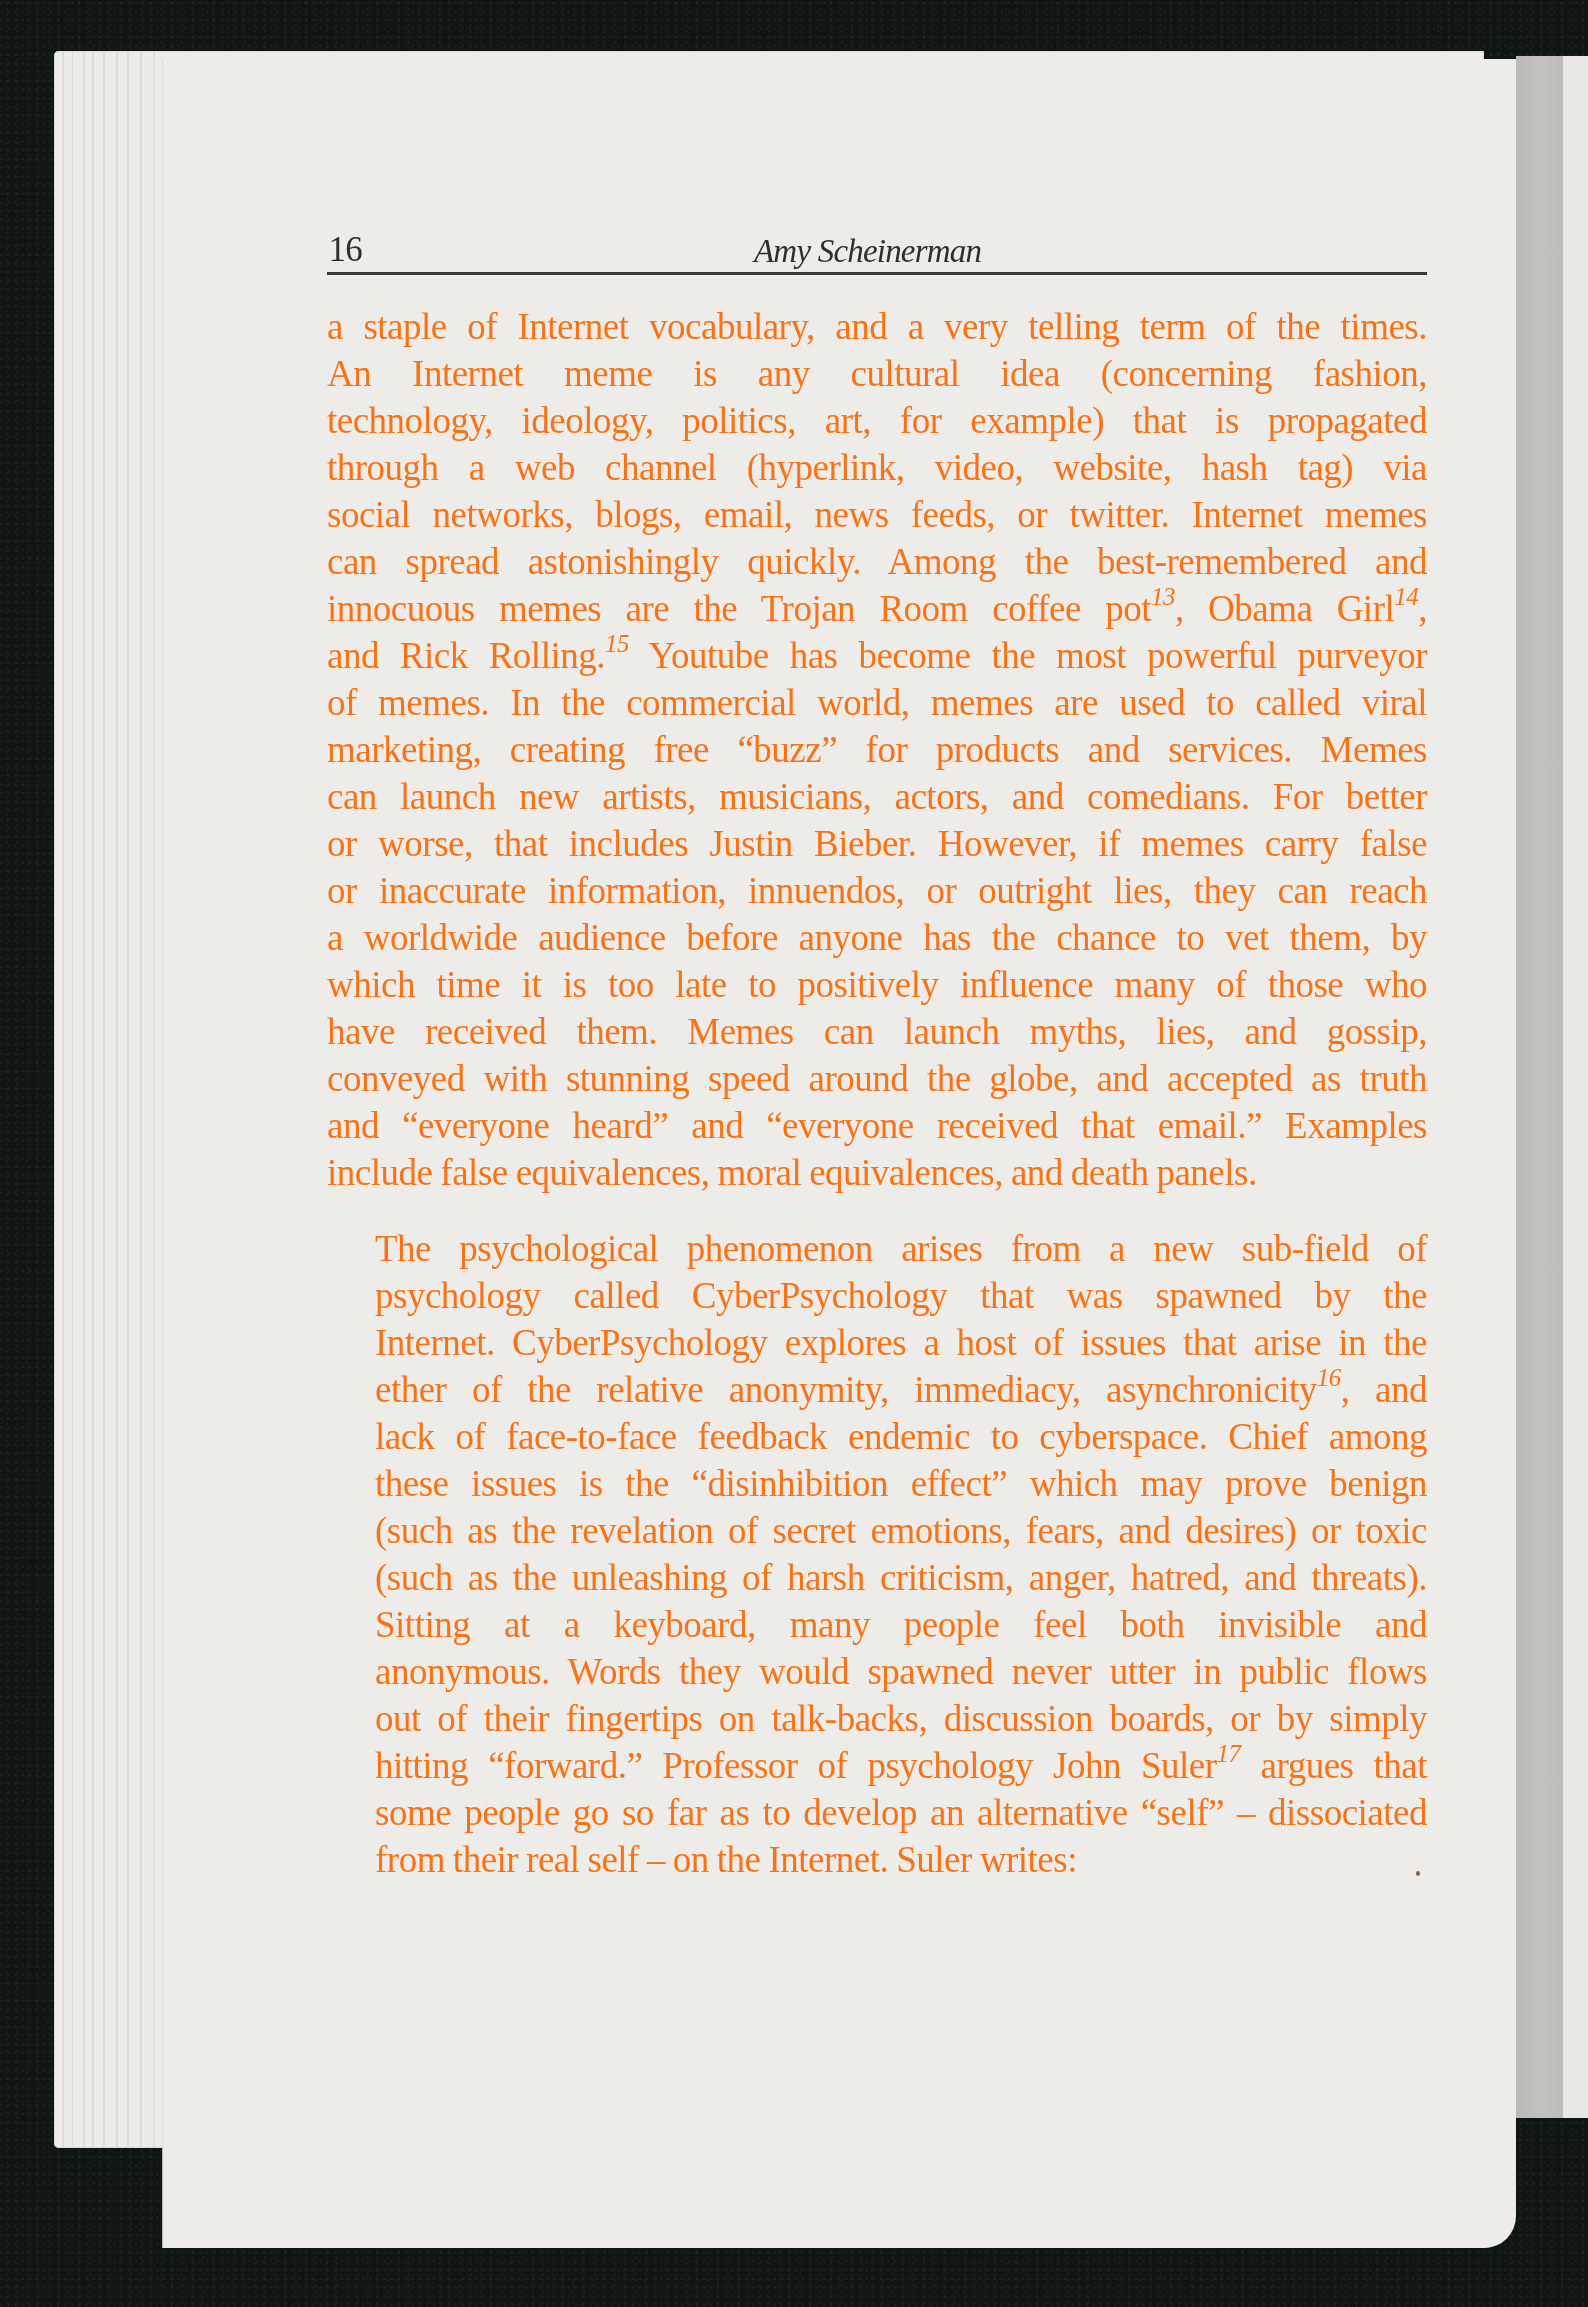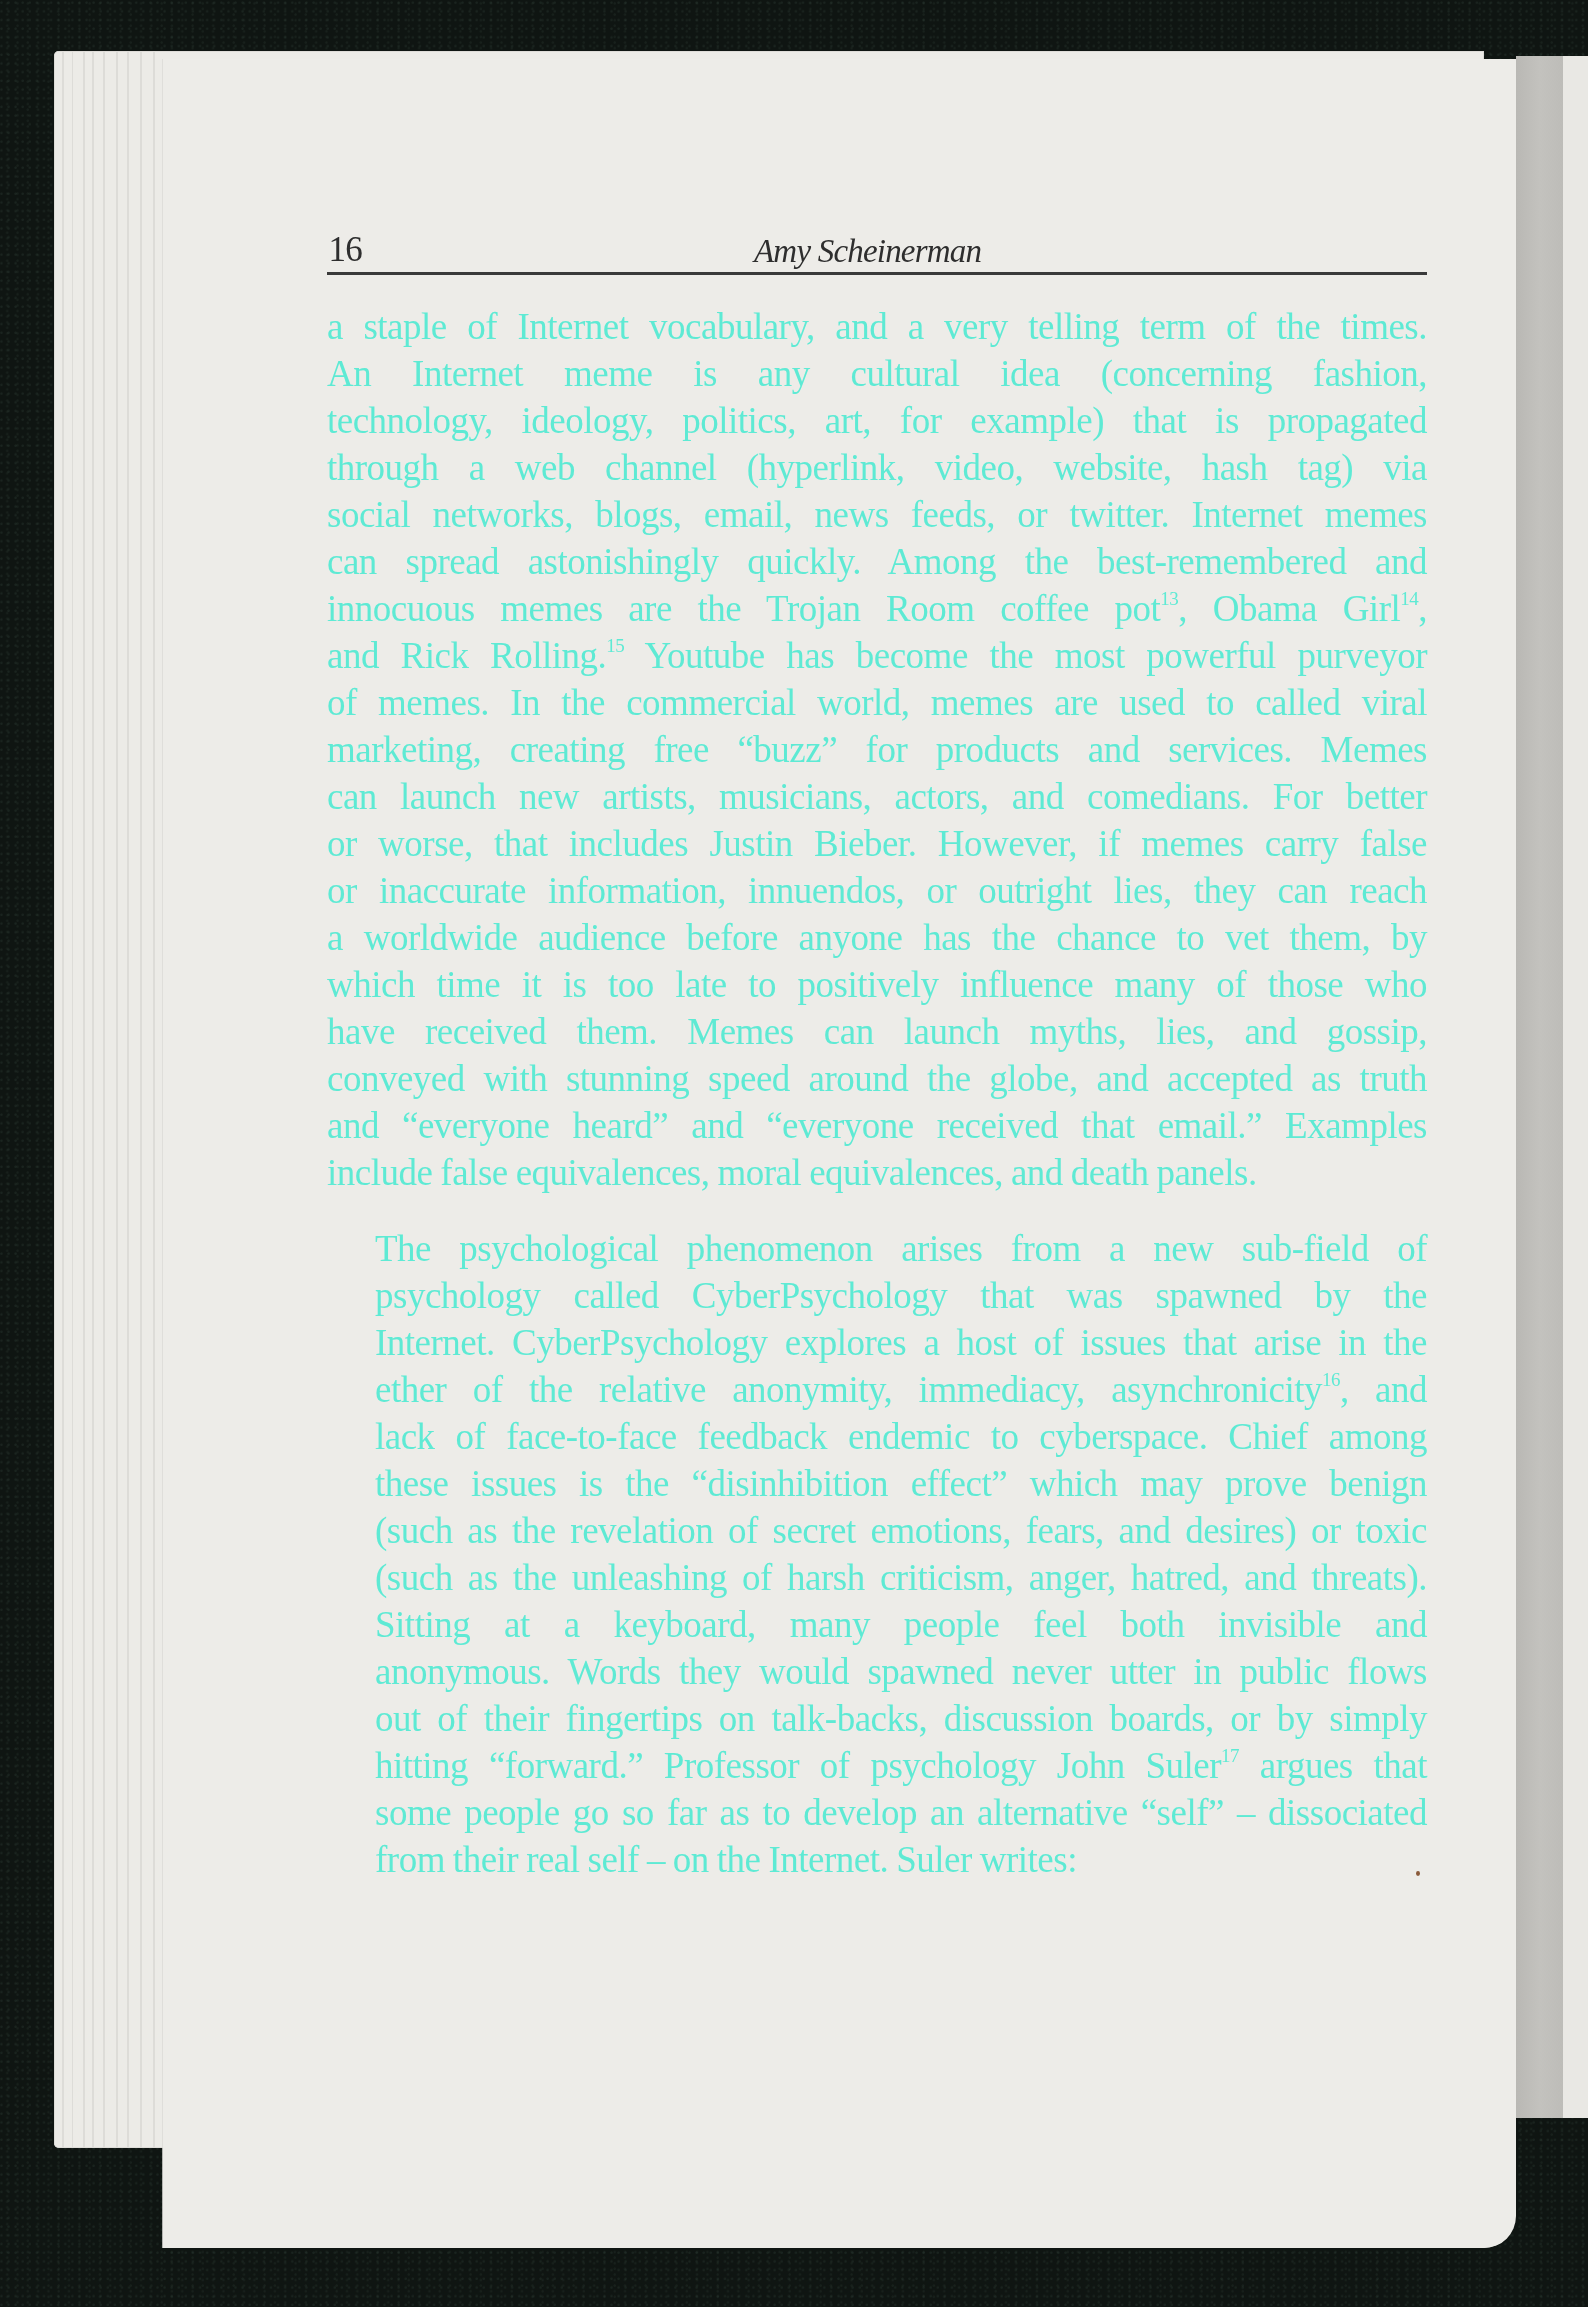--- a/index.html
+++ b/index.html
@@ -91,21 +91,21 @@
       font-size: 33px;
       font-style: italic;
       letter-spacing: -0.8px;
     }
 
     .body-text {
       position: absolute;
       left: 327px;
       top: 303px;
       width: 1100px;
-      color: #5eead4;
+      color: #f97316;
       font-size: 37px;
       line-height: 47px;
       text-align: justify;
       letter-spacing: -0.5px;
       word-spacing: -0.8px;
     }
     .body-text p {
       margin: 0;
     }
     .body-text p + p {
@@ -116,25 +116,26 @@
       display: block;
       text-align: justify;
       text-align-last: justify;
       white-space: nowrap;
       height: 47px;
     }
     .line.last {
       text-align-last: left;
     }
     sup {
-      font-size: 19px;
+      font-size: 25px;
       line-height: 0;
       vertical-align: 0;
       position: relative;
       top: -16px;
+      font-style: italic;
     }
     .stray-mark {
       position: absolute;
       width: 4px;
       height: 4.8px;
       border-radius: 50%;
       background: #8a5a3a;
       left: 1416px;
       top: 1871px;
     }

